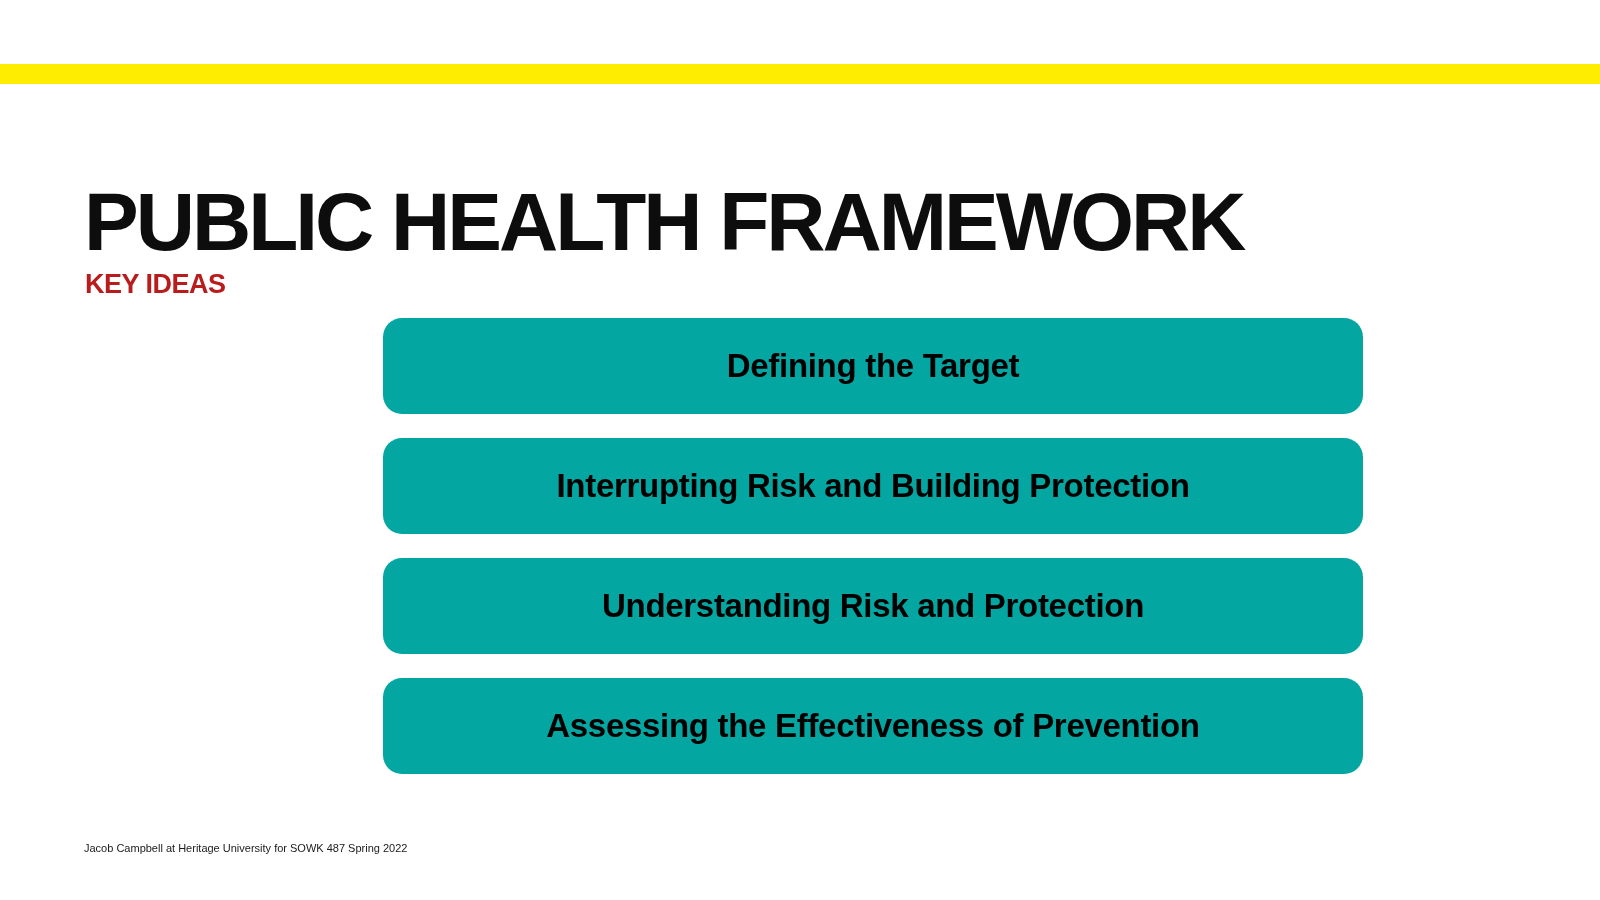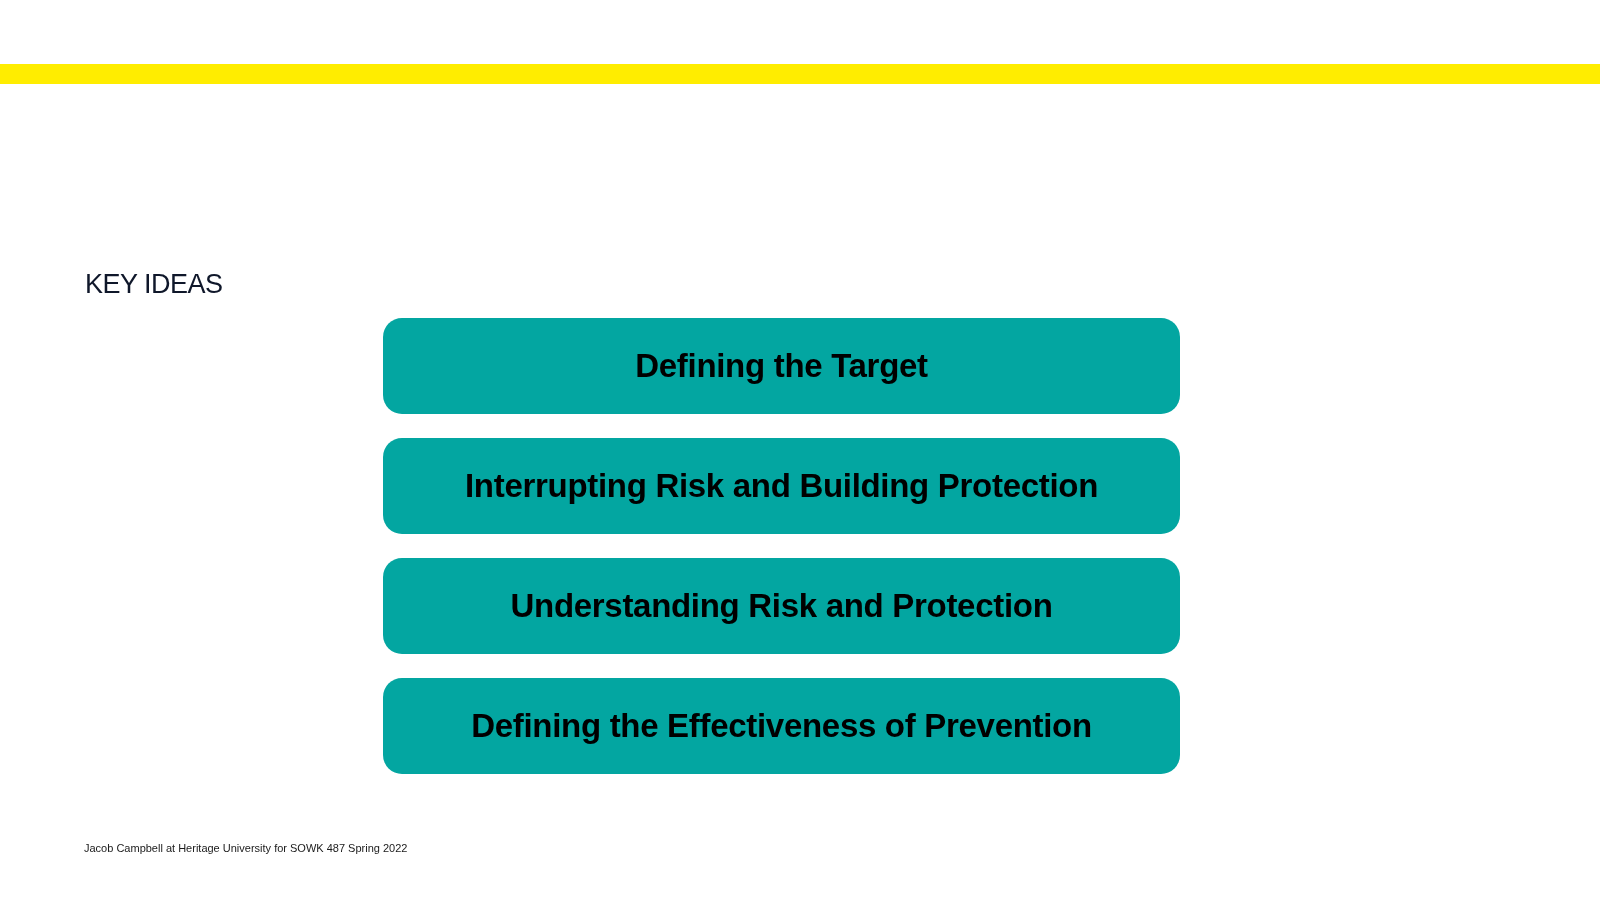--- a/index.html
+++ b/index.html
@@ -35,33 +35,33 @@
     letter-spacing: -3px;
     color: #0d0d0d;
     white-space: nowrap;
   }
   .subtitle {
     position: absolute;
     left: 85px;
     top: 238px;
     font-size: 27px;
     line-height: 30px;
-    font-weight: 400;
+    font-weight: 700;
     letter-spacing: -0.5px;
-    color: #0f172a;
+    color: #b91c1c;
     margin-top: 31px;
   }
   .boxes {
     position: absolute;
     left: 383px;
     top: 318px;
     width: 830px;
   }
   .key-idea-box {
-    width: 797px;
+    width: 980px;
     height: 96px;
     margin-bottom: 24px;
     border-radius: 19px;
     display: flex;
     align-items: center;
     justify-content: center;
     text-align: center;
     font-size: 33px;
     font-weight: 700;
     letter-spacing: -0.3px;
@@ -77,25 +77,26 @@
     color: #1a1a1a;
   }
 </style>
 </head>
 <body>
 
 <div class="slide">
 
   <div class="accent-bar" style="background: rgb(255, 237, 0);"></div>
 
+  <h1 class="title" style="color: rgb(13, 13, 13);">PUBLIC HEALTH FRAMEWORK</h1>
 
   <h2 class="subtitle">KEY IDEAS</h2>
 
   <div class="boxes">
     <div class="key-idea-box" style="background: rgb(3, 166, 161);">Defining the Target</div>
     <div class="key-idea-box" style="background: rgb(3, 166, 161);">Interrupting Risk and Building Protection</div>
     <div class="key-idea-box" style="background: rgb(3, 166, 161);">Understanding Risk and Protection</div>
-    <div class="key-idea-box" style="background: rgb(3, 166, 161);">Defining the Effectiveness of Prevention</div>
+    <div class="key-idea-box" style="background: rgb(3, 166, 161);">Assessing the Effectiveness of Prevention</div>
   </div>
 
   <div class="footer-credit">Jacob Campbell at Heritage University for SOWK 487 Spring 2022</div>
 
 </div>
 
 </body></html>

